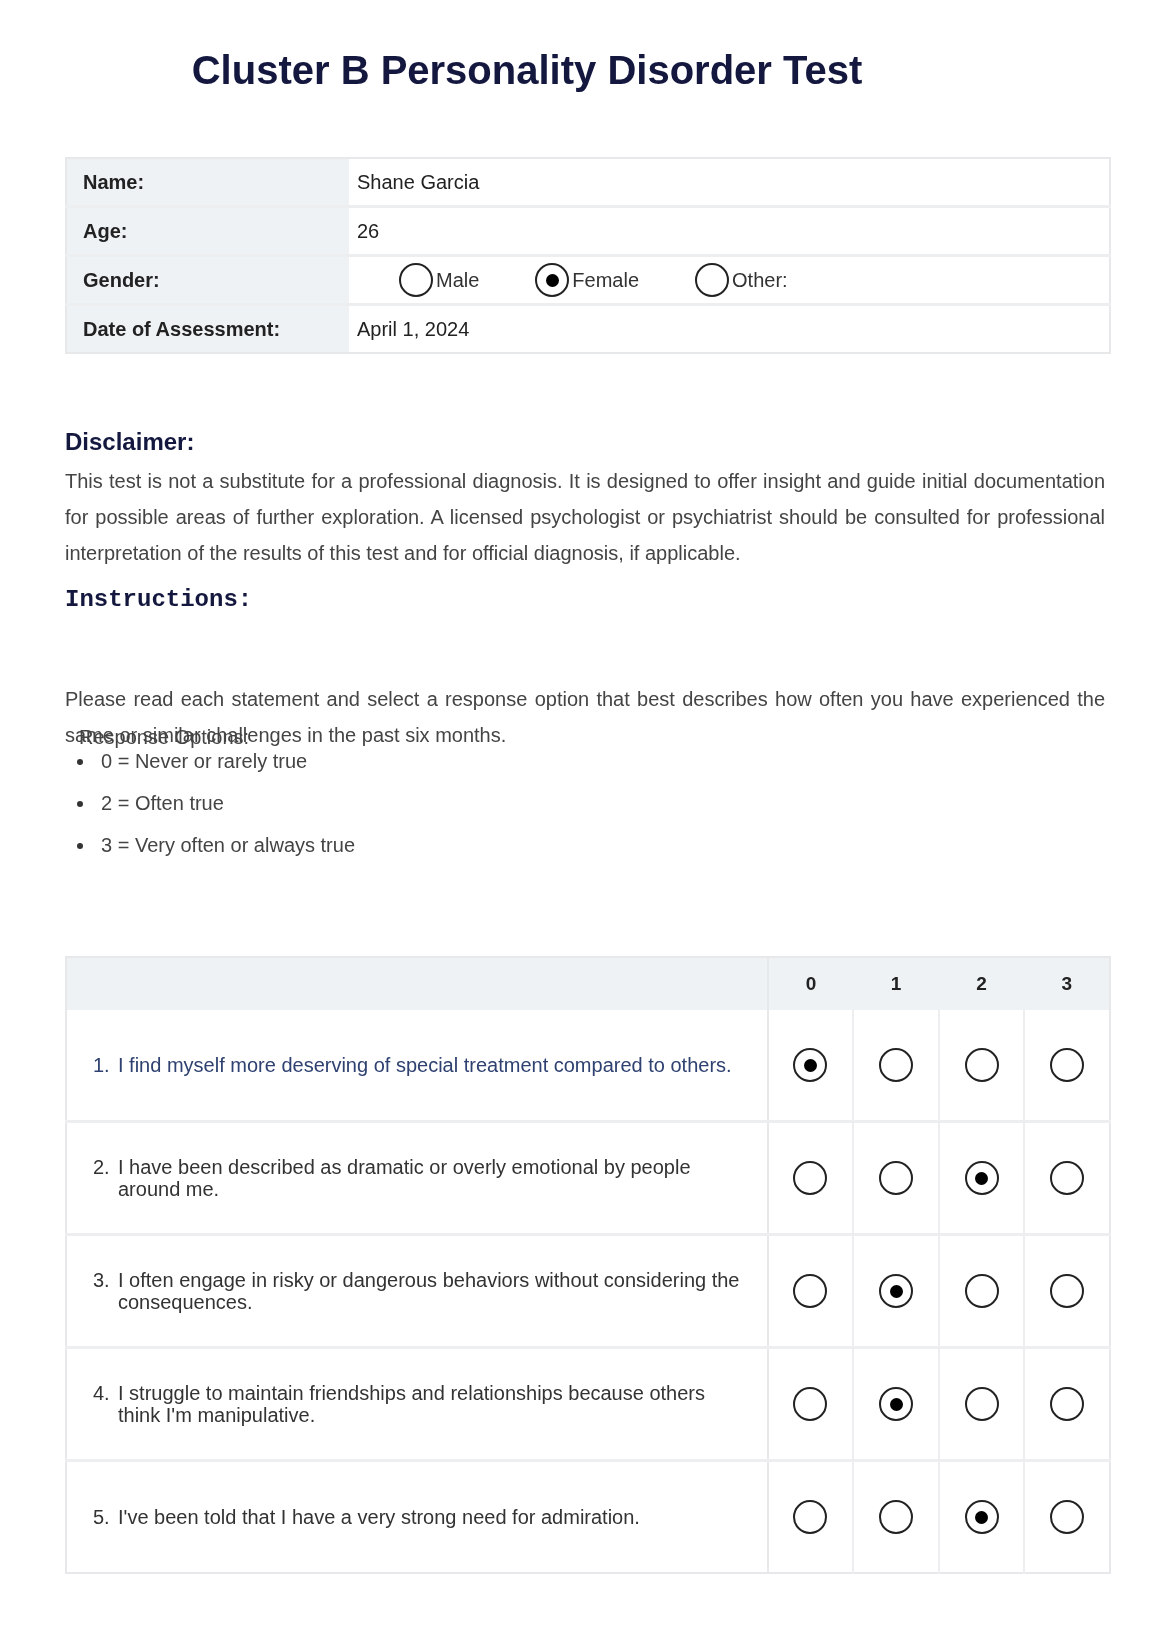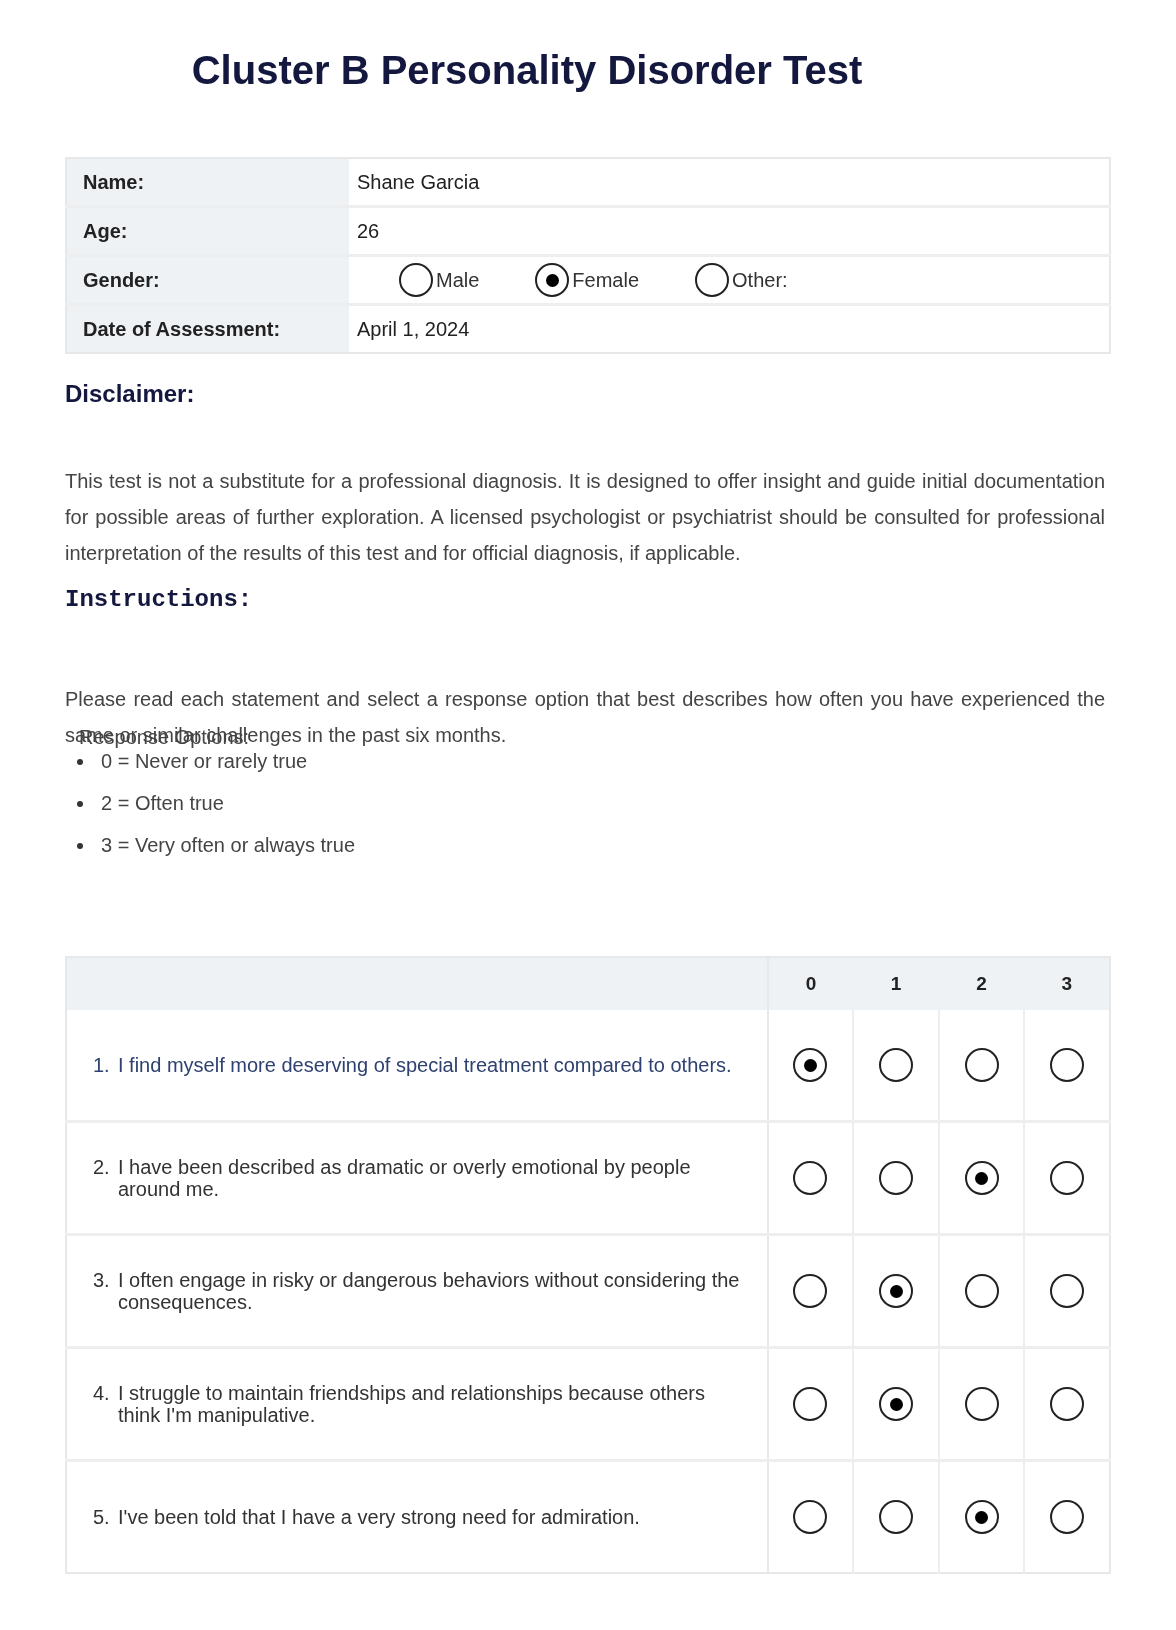--- a/index.html
+++ b/index.html
@@ -97,21 +97,21 @@
       </div>
     </td>
   </tr>
   <tr>
     <td class="lbl">Date of Assessment:</td>
     <td class="val">April 1, 2024</td>
   </tr>
 </tbody>
   </table>
 
-<h2 style="top:380px;">Disclaimer:</h2>
+<h2 style="top:428px;">Disclaimer:</h2>
 <p class="para" style="top:463px;">This test is not a substitute for a professional diagnosis. It is designed to offer insight and guide initial documentation for possible areas of further exploration. A licensed psychologist or psychiatrist should be consulted for professional interpretation of the results of this test and for official diagnosis, if applicable.</p>
 
 <h2 style="top:586px;font-family:Liberation Mono, monospace;">Instructions:</h2>
 <p class="para" style="top:681px;">Please read each statement and select a response option that best describes how often you have experienced the same or similar challenges in the past six months.</p>
 <p class="resp-label">Response Options:</p>
 <ul class="opts">
   <li>0 = Never or rarely true</li>
   <li>2 = Often true</li>
   <li>3 = Very often or always true</li>
 </ul>

